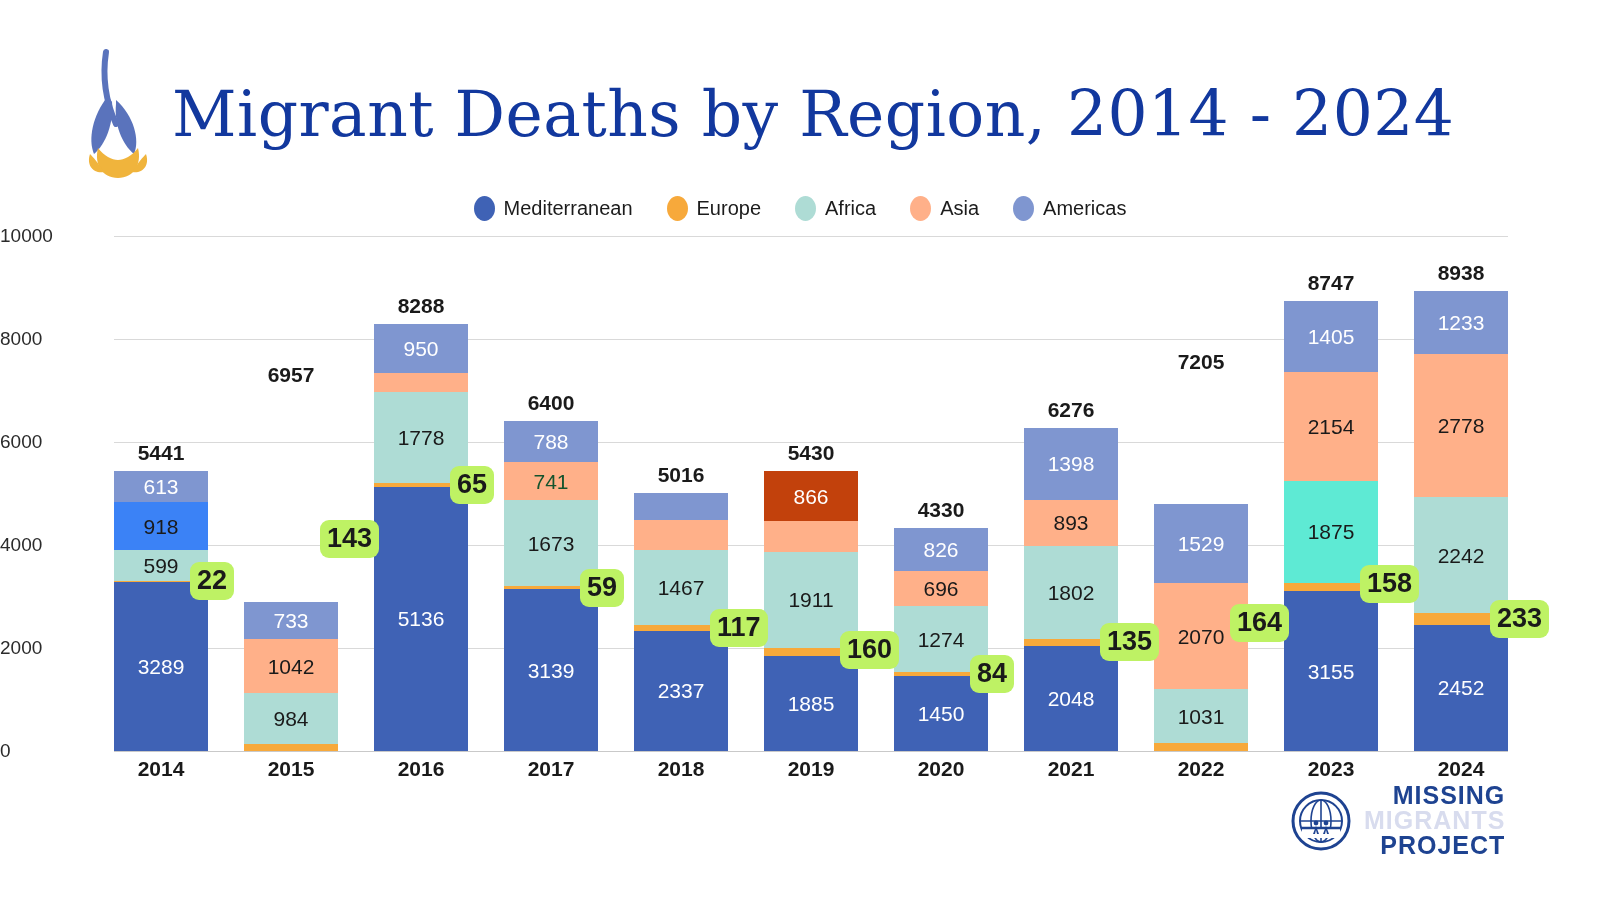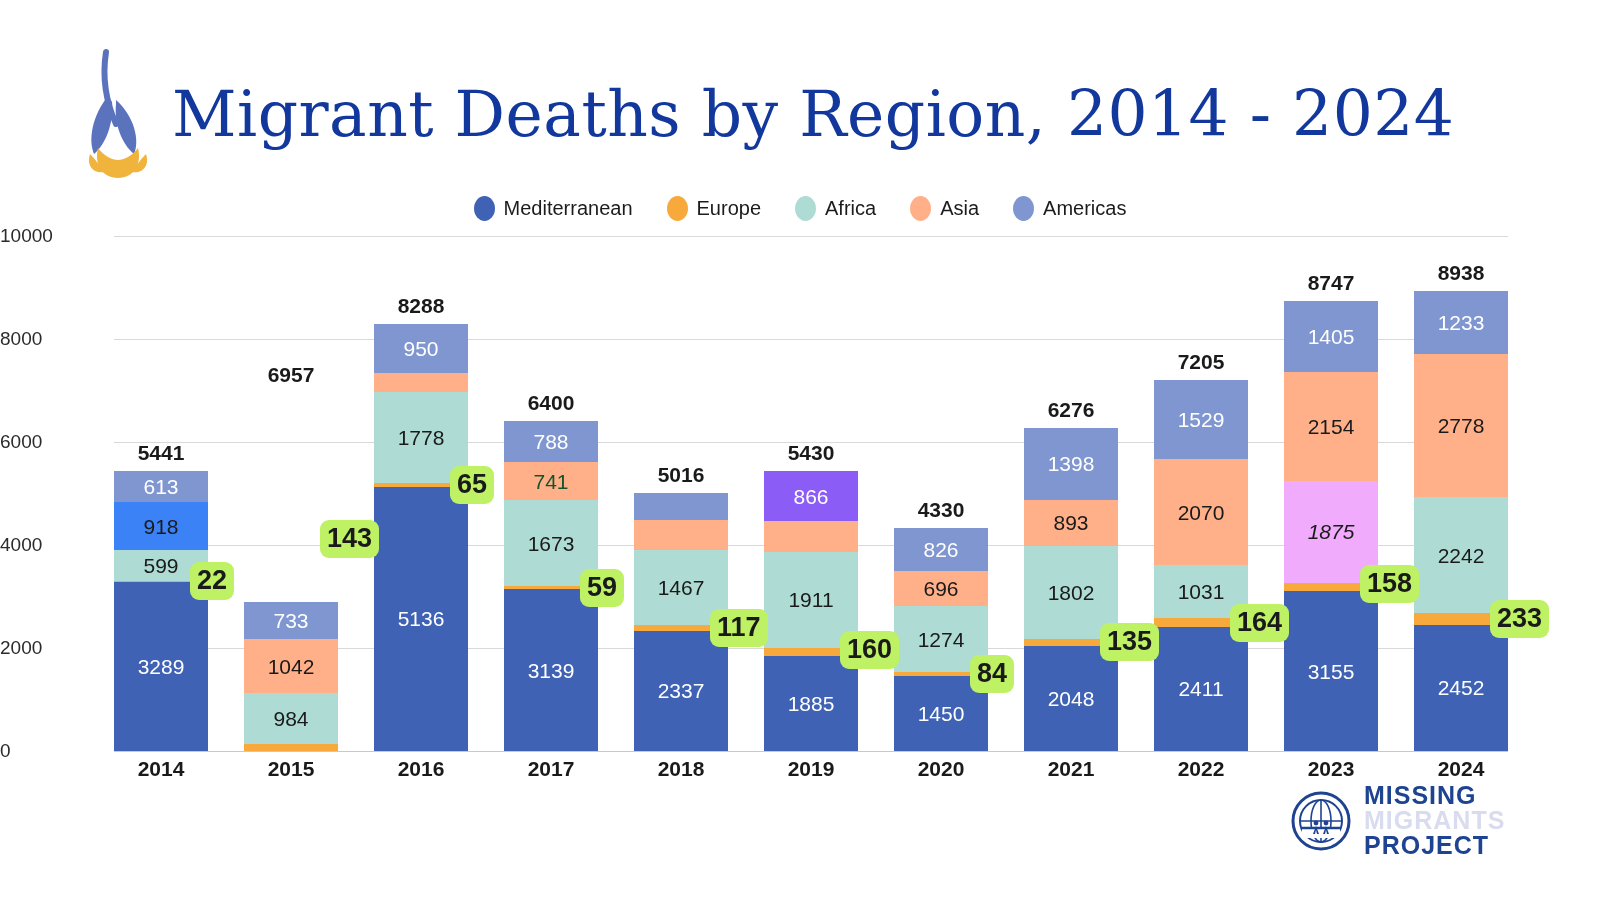--- a/index.html
+++ b/index.html
@@ -79,21 +79,21 @@
 
   
   .xaxis {
     position: absolute; left: 114px; right: 92px; top: 752px; height: 34px;
     display: flex; align-items: center; justify-content: space-between;
   }
   .xtick { width: 94px; text-align: center; font-size: 21px; font-weight: 700; color: #1a1a1a; }
 
   
   .brand { position: absolute; left: 1290px; top: 783px; display: flex; align-items: center; gap: 12px; }
-  .brand-text { display: flex; flex-direction: column; line-height: 1.0; }
+  .brand-text { display: flex; flex-direction: column; line-height: 1.0; align-items: flex-end; }
   .brand-l1 { font-size: 25px; font-weight: 700; color: #1e4391; letter-spacing: 1px; }
   .brand-l2 { font-size: 25px; font-weight: 700; color: #d8dcee; letter-spacing: 1px; }
   .brand-l3 { font-size: 25px; font-weight: 700; color: #1e4391; letter-spacing: 1px; }
 </style>
 </head>
 <body>
 
 <div id="root">
 
   <div class="header">
@@ -239,21 +239,21 @@
           <div class="eu-bubble" style="bottom: 101.198px; transform: translateY(50%);">160</div>
           <div class="stack" style="height: 279.645px;">
             <div class="seg" style="background: rgb(63, 98, 181); height: 97.0775px; color: rgb(255, 255, 255);">
               <span class="seg-label">1885</span>
             </div>
             <div class="seg" style="background: rgb(247, 169, 59); height: 8.24px; color: rgb(26, 26, 26);"></div>
             <div class="seg" style="background: rgb(174, 220, 213); height: 98.4165px; color: rgb(26, 26, 26);">
               <span class="seg-label">1911</span>
             </div>
             <div class="seg" style="background: rgb(255, 176, 137); height: 31.312px; color: rgb(26, 26, 26);"></div>
-            <div class="seg" style="background: #8b5cf6; height: 51px; color: rgb(255, 255, 255); justify-content: center;">
+            <div class="seg" style="background: #c2410c; height: 51px; color: rgb(255, 255, 255); justify-content: center;">
               <span class="seg-label">866</span>
             </div>
           </div>
           <div class="total" style="bottom: 285.645px;">5430</div>
         </div>
         <div class="barcol">
           <div class="eu-bubble" style="bottom: 76.838px; transform: translateY(50%);">84</div>
           <div class="stack" style="height: 222.995px;">
             <div class="seg" style="background: rgb(63, 98, 181); height: 74.675px; color: rgb(255, 255, 255);">
               <span class="seg-label">1450</span>
@@ -286,44 +286,41 @@
             </div>
             <div class="seg" style="background: rgb(127, 150, 208); height: 71.997px; color: rgb(255, 255, 255);">
               <span class="seg-label">1398</span>
             </div>
           </div>
           <div class="total" style="bottom: 329.214px;">6276</div>
         </div>
         <div class="barcol">
           <div class="eu-bubble" style="bottom: 128.389px; transform: translateY(50%);">164</div>
           <div class="stack" style="height: 371.058px;">
-            <div class="seg" style="background: rgb(63, 98, 181); height: 124.166px; color: rgb(255, 255, 255);">
-              <span class="seg-label">2411</span>
-            </div>
             <div class="seg" style="background: rgb(247, 169, 59); height: 8.446px; color: rgb(26, 26, 26);"></div>
             <div class="seg" style="background: rgb(174, 220, 213); height: 53.0965px; color: rgb(26, 26, 26);">
               <span class="seg-label">1031</span>
             </div>
             <div class="seg" style="background: rgb(255, 176, 137); height: 106.605px; color: rgb(26, 26, 26);">
               <span class="seg-label">2070</span>
             </div>
             <div class="seg" style="background: rgb(127, 150, 208); height: 78.7435px; color: rgb(255, 255, 255);">
               <span class="seg-label">1529</span>
             </div>
           </div>
           <div class="total" style="bottom: 377.058px; text-align: center;">7205</div>
         </div>
         <div class="barcol">
           <div class="eu-bubble" style="bottom: 166.551px; transform: translateY(50%);">158</div>
           <div class="stack" style="height: 450.471px;">
             <div class="seg" style="background: rgb(63, 98, 181); height: 162.482px; color: rgb(255, 255, 255);">
               <span class="seg-label">3155</span>
             </div>
             <div class="seg" style="background: rgb(247, 169, 59); height: 8.137px; color: rgb(26, 26, 26);"></div>
-            <div class="seg" style="background: #f0abfc; height: 104px; color: rgb(26, 26, 26); font-style: italic;">
+            <div class="seg" style="background: #5eead4; height: 104px; color: rgb(26, 26, 26);">
               <span class="seg-label">1875</span>
             </div>
             <div class="seg" style="background: rgb(255, 176, 137); height: 110.931px; color: rgb(26, 26, 26);">
               <span class="seg-label">2154</span>
             </div>
             <div class="seg" style="background: rgb(127, 150, 208); height: 72.3575px; color: rgb(255, 255, 255);">
               <span class="seg-label">1405</span>
             </div>
           </div>
           <div class="total" style="bottom: 456.471px;">8747</div>

